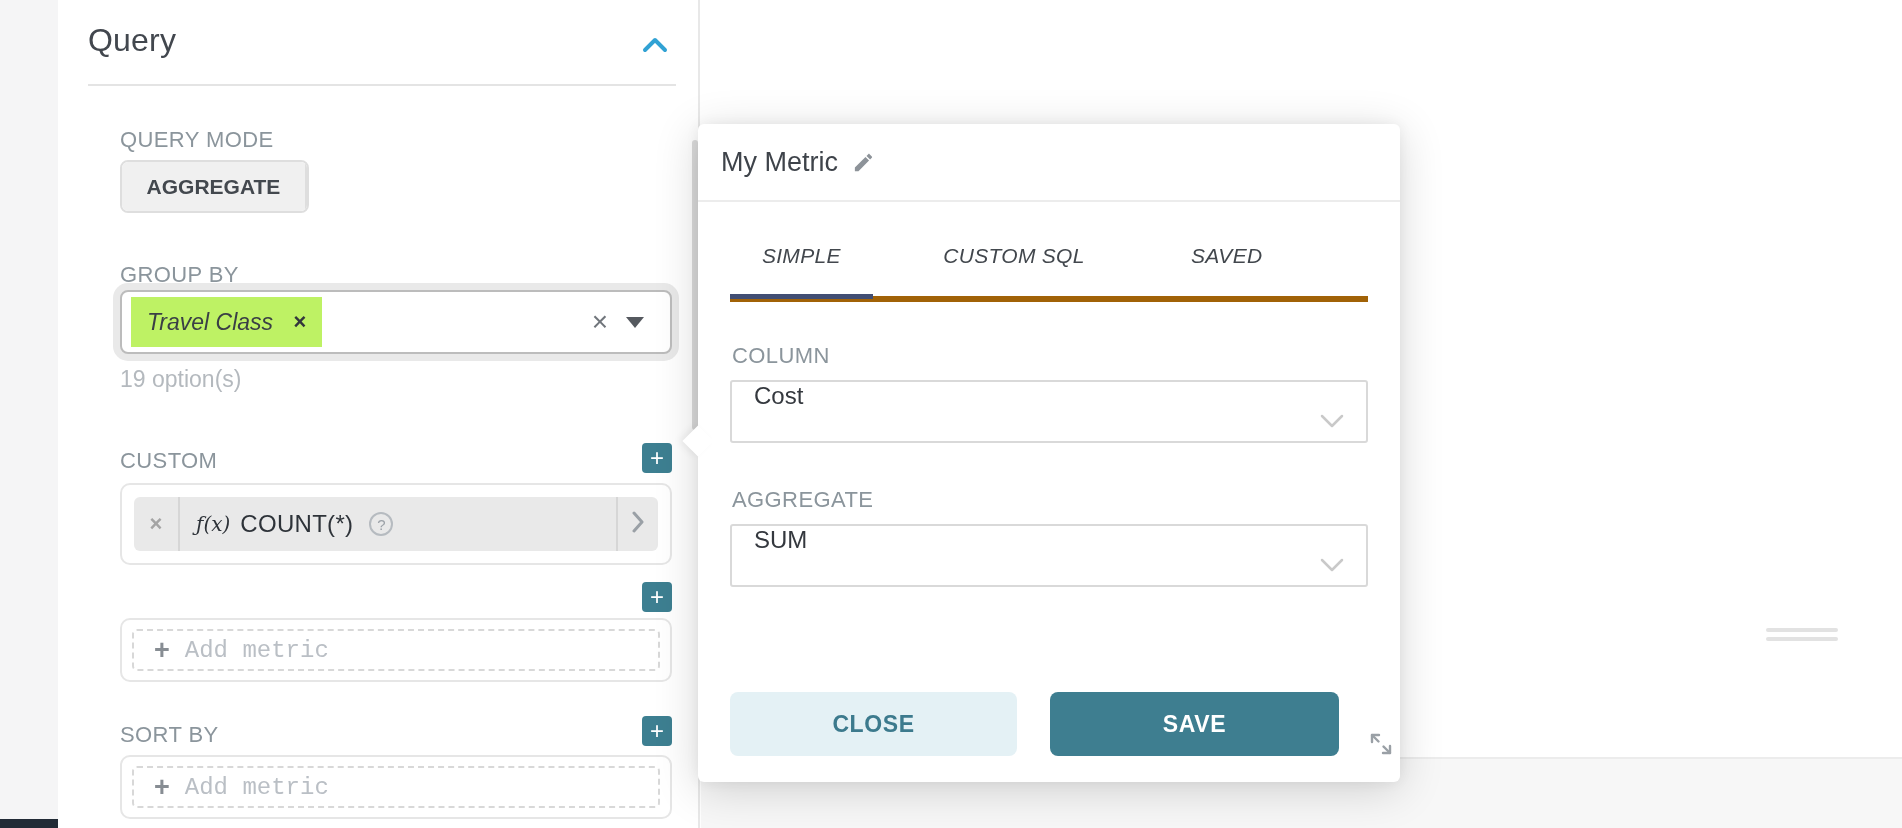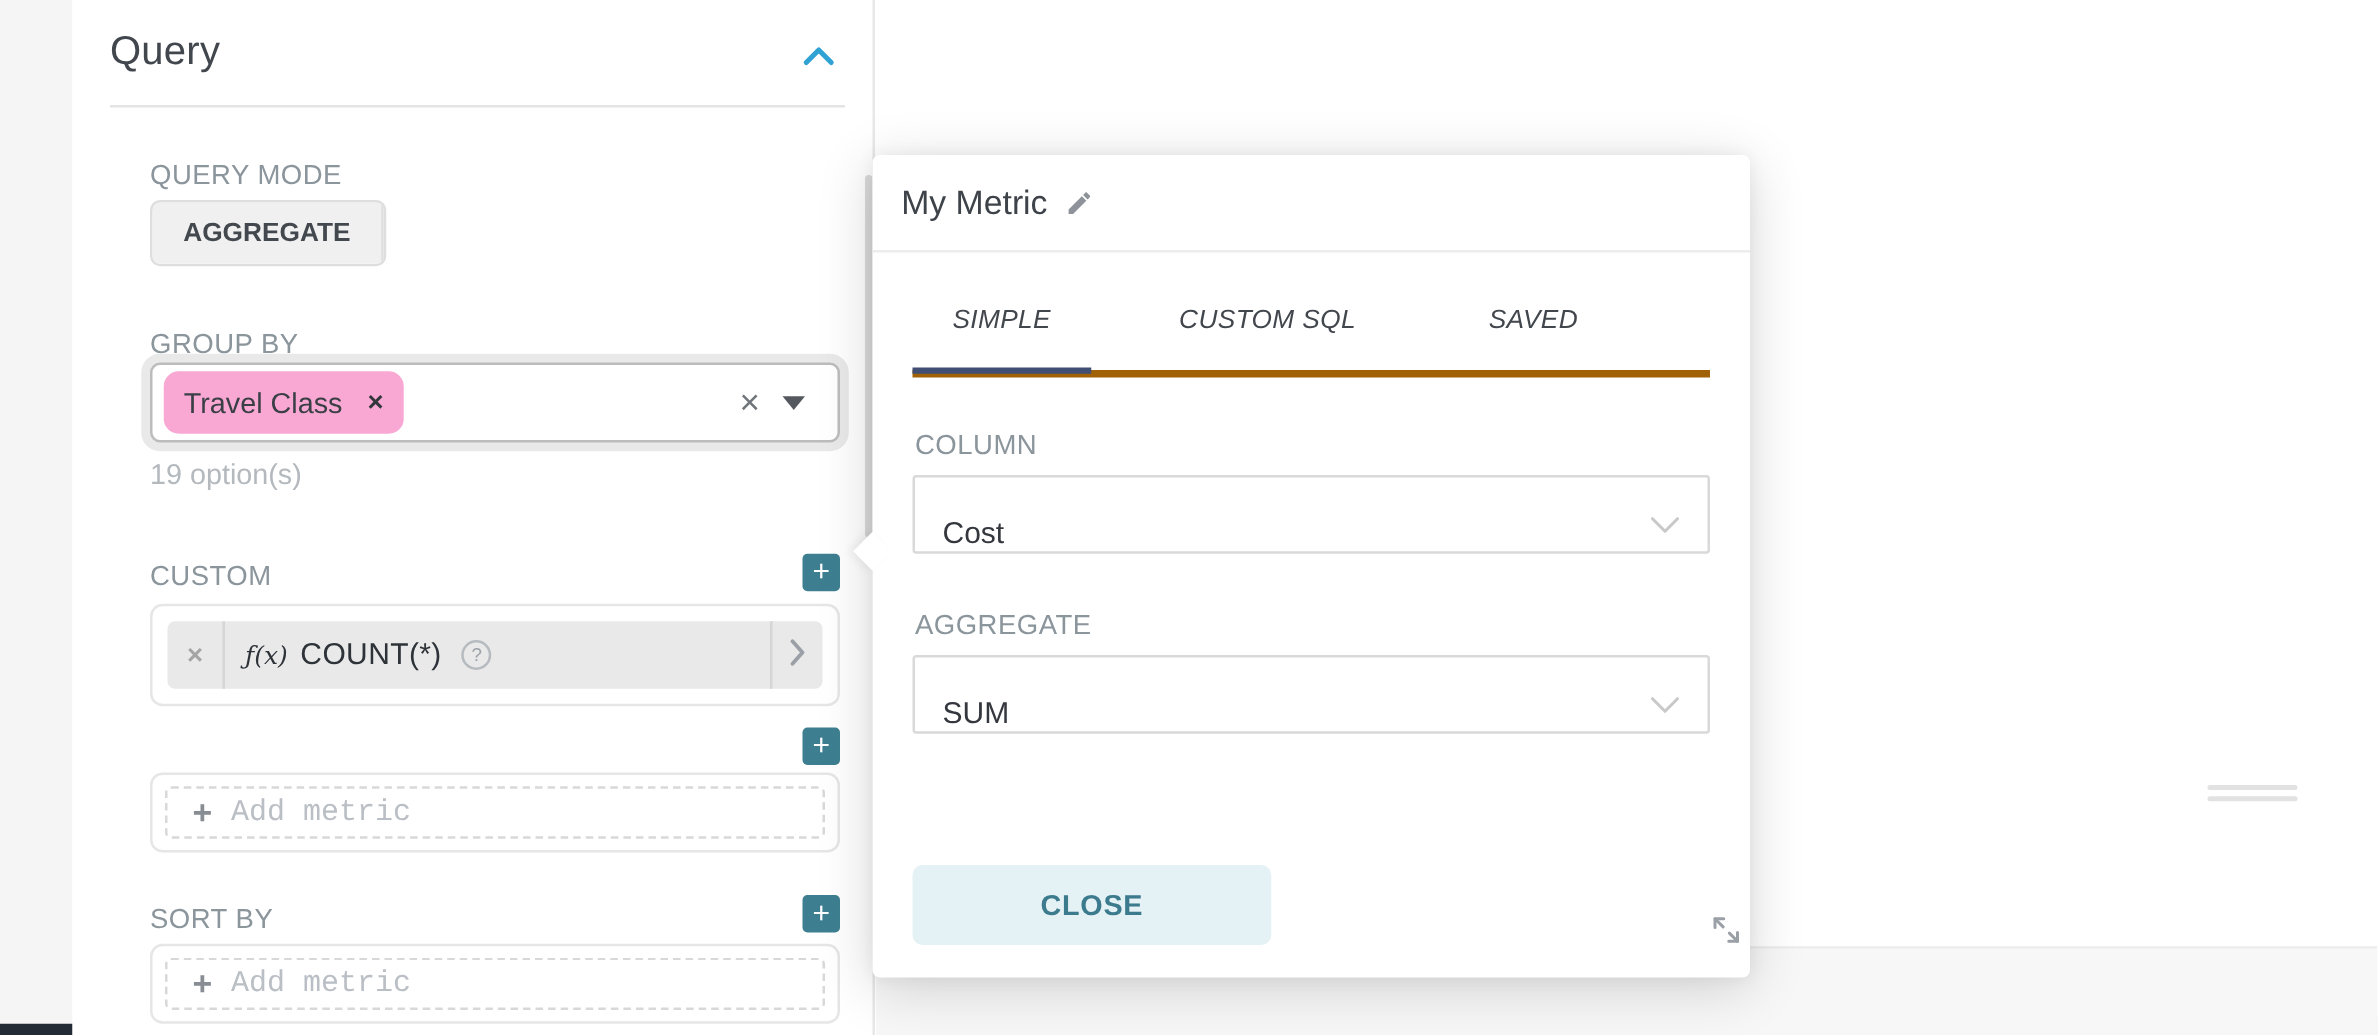--- a/index.html
+++ b/index.html
@@ -24,21 +24,21 @@
 
   
   .mode-group { position:absolute; left:62px; top:160px; height:53px; display:flex; border:2px solid #dedede; border-radius:8px; overflow:hidden; background:#fff; }
   .mode-btn { display:flex; align-items:center; justify-content:center; font-size:21px; cursor:pointer; }
   .mode-btn.active { width:185px; background:#f0f0f0; border-right:2px solid #dedede; color:#43484e; font-weight:700; }
   .mode-btn.plain { width:217px; background:#fff; color:#595f66; font-weight:400; }
 
   
   .gb-select { position:absolute; left:62px; top:290px; width:552px; height:64px; background:#fff;
     border:2px solid #bcbcbc; border-radius:8px; box-shadow:0 0 0 7px #e9e9e9; display:flex; align-items:center; cursor:pointer; }
-  .gb-tag { display:flex; align-items:center; margin-left:9px; height:50px; padding:0 16px; background:#f9a8d4; border-radius:12px; }
+  .gb-tag { display:flex; align-items:center; margin-left:9px; height:50px; padding:0 16px; background:#bef264; border-radius:0;font-style:italic; }
   .gb-tag-label { font-size:23px; color:#3a3f45; }
   .gb-tag-x { margin-left:20px; font-size:22px; font-weight:700; color:#33373c; cursor:pointer; line-height:1; }
   .gb-clear { position:absolute; right:62px; font-size:28px; font-weight:300; color:#71767c; cursor:pointer; line-height:1; }
   .gb-caret { position:absolute; right:26px; width:0; height:0; border-left:9px solid transparent; border-right:9px solid transparent; border-top:11px solid #55595f; cursor:pointer; }
   .gb-hint { position:absolute; left:62px; top:366px; font-size:23px; color:#b4b9be; }
 
   
   .plus-btn { position:absolute; left:584px; width:30px; height:30px; background:#3d7f91; color:#fff; border-radius:4px;
     display:flex; align-items:center; justify-content:center; font-size:24px; font-weight:400; cursor:pointer; line-height:1; }
 
@@ -74,21 +74,21 @@
   .pop-title { font-size:27px; color:#3e434a; }
   .pencil { margin-left:14px; display:inline-flex; cursor:pointer; }
 
   .tabs { position:absolute; left:32px; right:32px; top:112px; display:flex; border-bottom:6px solid #a16207;font-style:italic; }
   .tab { width:151px; margin-right:70px; text-align:center; padding:8px 0 26px 0; font-size:21px; color:#42474d; letter-spacing:0.3px;
     border-bottom:5px solid transparent; margin-bottom:-3px; cursor:pointer; }
   .tab.active { border-bottom-color:#414e73; }
 
   .field-label { position:absolute; left:34px; font-size:22px; color:#8b959c; font-weight:500; letter-spacing:0.4px; }
   .pop-select { position:absolute; left:32px; width:638px; height:63px; border:2px solid #d9d9d9; border-radius:3px; background:#fff;
-    display:flex; align-items:flex-end; padding-left:22px; font-size:24px; color:#34383e; cursor:pointer; }
+    display:flex; align-items:flex-start; padding-left:22px; font-size:24px; color:#34383e; cursor:pointer; }
   .sel-chev { position:absolute; right:22px; top:24px; }
 
   .pop-footer { position:absolute; left:32px; right:32px; top:568px; height:64px; display:flex; }
   .btn { display:flex; align-items:center; justify-content:center; border-radius:8px; font-weight:700; font-size:23px; letter-spacing:0.6px; cursor:pointer; }
   .btn-close { width:287px; background:#e4f1f5; color:#3c7a8d; }
   .btn-save { width:289px; margin-left:33px; background:#3e7e90; color:#fff; }
   .resize-handle { position:absolute; left:670px; top:607px; width:26px; height:26px; cursor:nwse-resize; }
 </style>
 </head>
 <body>
@@ -212,20 +212,21 @@
       <span>SUM</span>
       <span class="sel-chev">
         <svg width="24" height="14" viewBox="0 0 24 14">
             <polyline points="2,2 12,12 22,2" fill="none" stroke="#c9c9c9" stroke-width="2.5" stroke-linecap="round" stroke-linejoin="round"></polyline>
           </svg>
       </span>
     </div>
 
     <div class="pop-footer">
       <div class="btn btn-close">CLOSE</div>
+      <div class="btn btn-save">SAVE</div>
     </div>
 
     <div class="resize-handle">
       <svg width="26" height="26" viewBox="0 0 26 26" fill="none" stroke="#9aa0a6" stroke-width="2.4" stroke-linecap="round" stroke-linejoin="round">
         <path d="M4 11 L4 4 L11 4"></path>
           <path d="M4 4 L10.5 10.5"></path>
         <path d="M22 15 L22 22 L15 22"></path>
           <path d="M22 22 L15.5 15.5"></path>
       </svg>
     </div>

